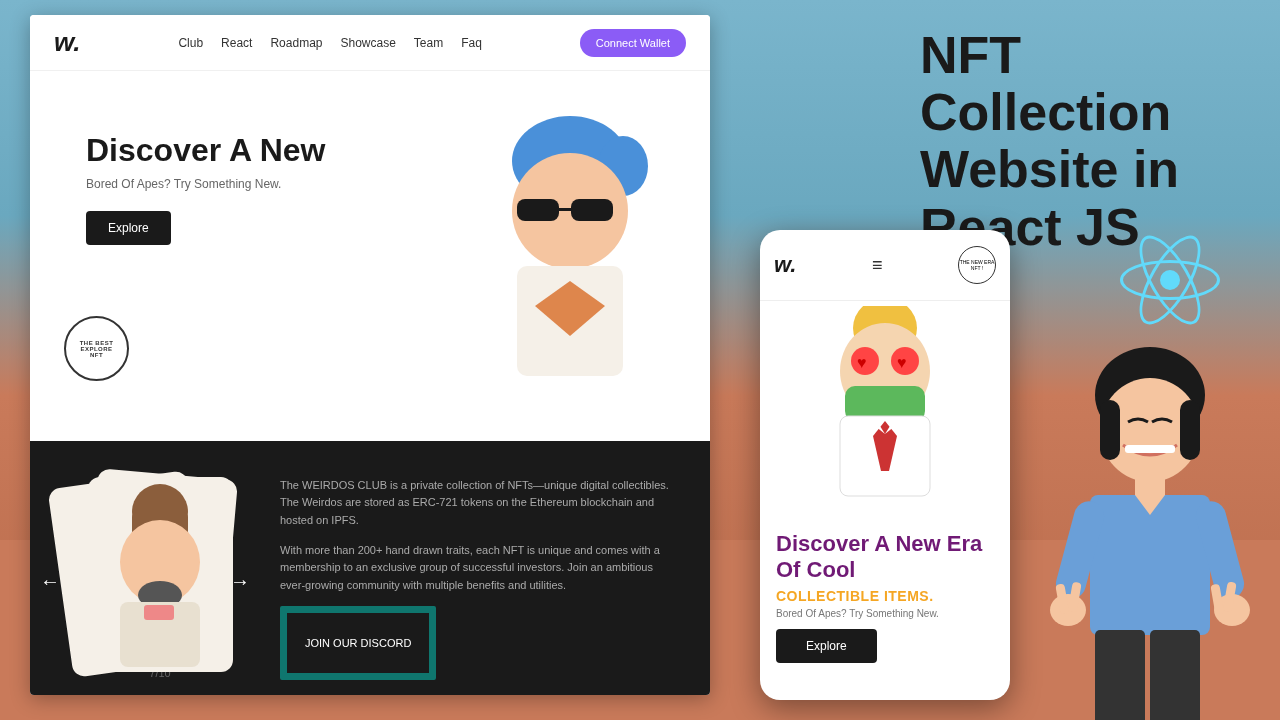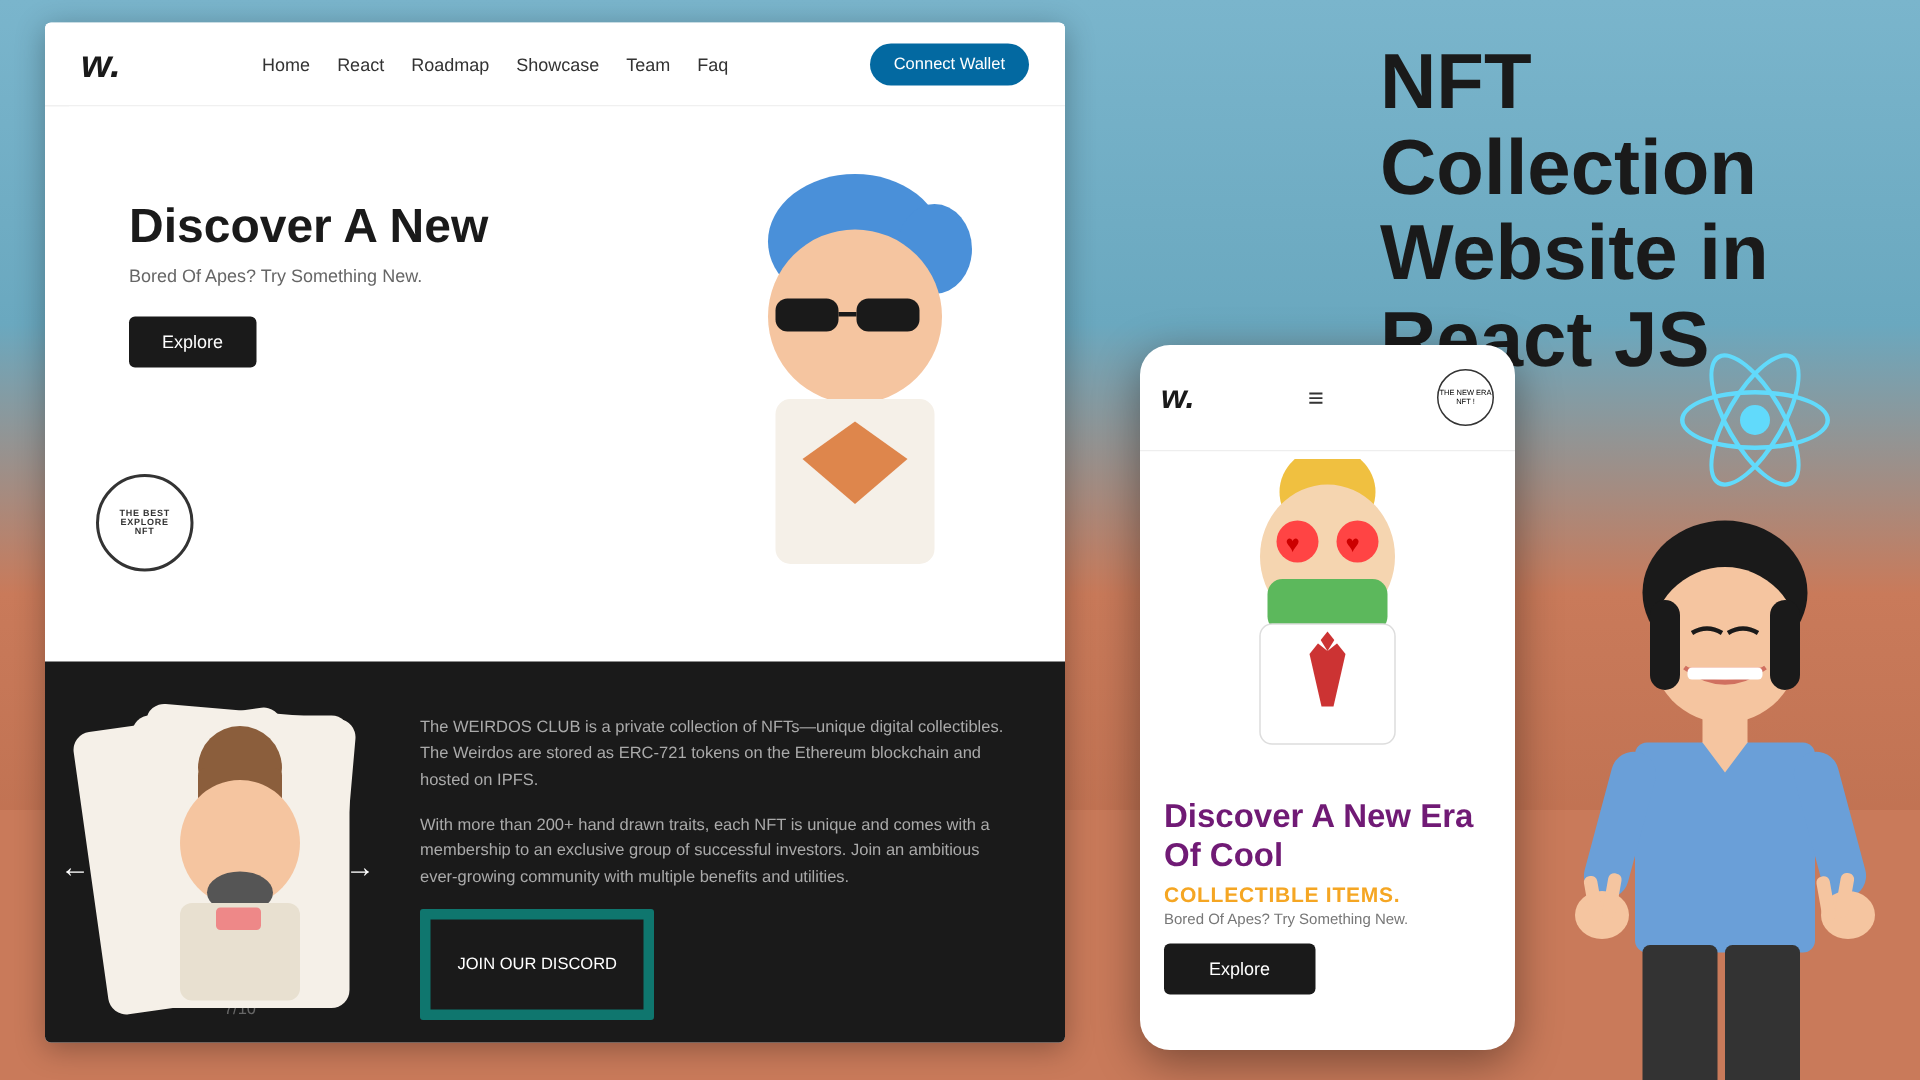--- a/index.html
+++ b/index.html
@@ -68,21 +68,21 @@
       align-items: center;
     }
 
     .nav-link {
       font-size: 12px;
       color: #333;
       text-decoration: none;
     }
 
     .connect-btn {
-      background: #0369a1;
+      background: #8b5cf6;
       color: white;
       border: none;
       padding: 8px 16px;
       border-radius: 20px;
       font-size: 11px;
       cursor: pointer;
     }
 
     
     .desktop-hero {
@@ -441,21 +441,21 @@
 <body>
 
 <div class="bg-wall"></div>
 <div class="bg-floor"></div>
 
 <div class="desktop-screenshot">
 
   <div class="desktop-nav">
     <div class="logo-text">w.</div>
     <div class="nav-links">
-      <a class="nav-link">Home</a>
+      <a class="nav-link">Club</a>
       <a class="nav-link">React</a>
       <a class="nav-link">Roadmap</a>
       <a class="nav-link">Showcase</a>
       <a class="nav-link">Team</a>
       <a class="nav-link">Faq</a>
     </div>
     <button class="connect-btn">Connect Wallet</button>
   </div>
 
   <div class="desktop-hero">

